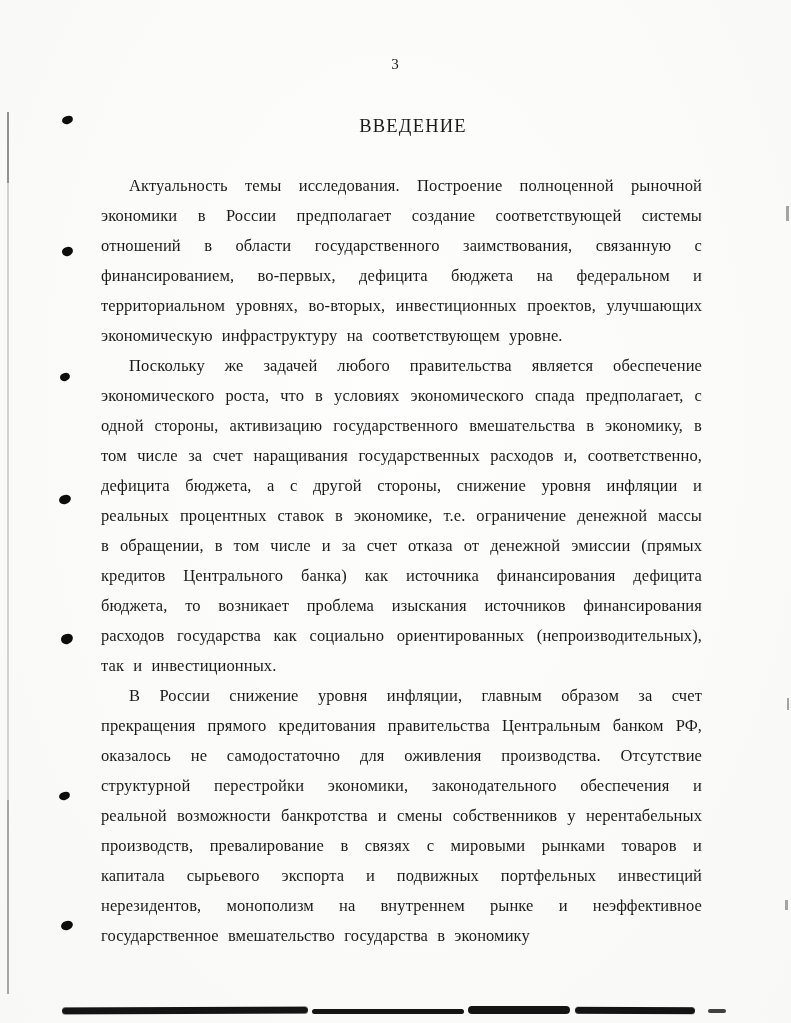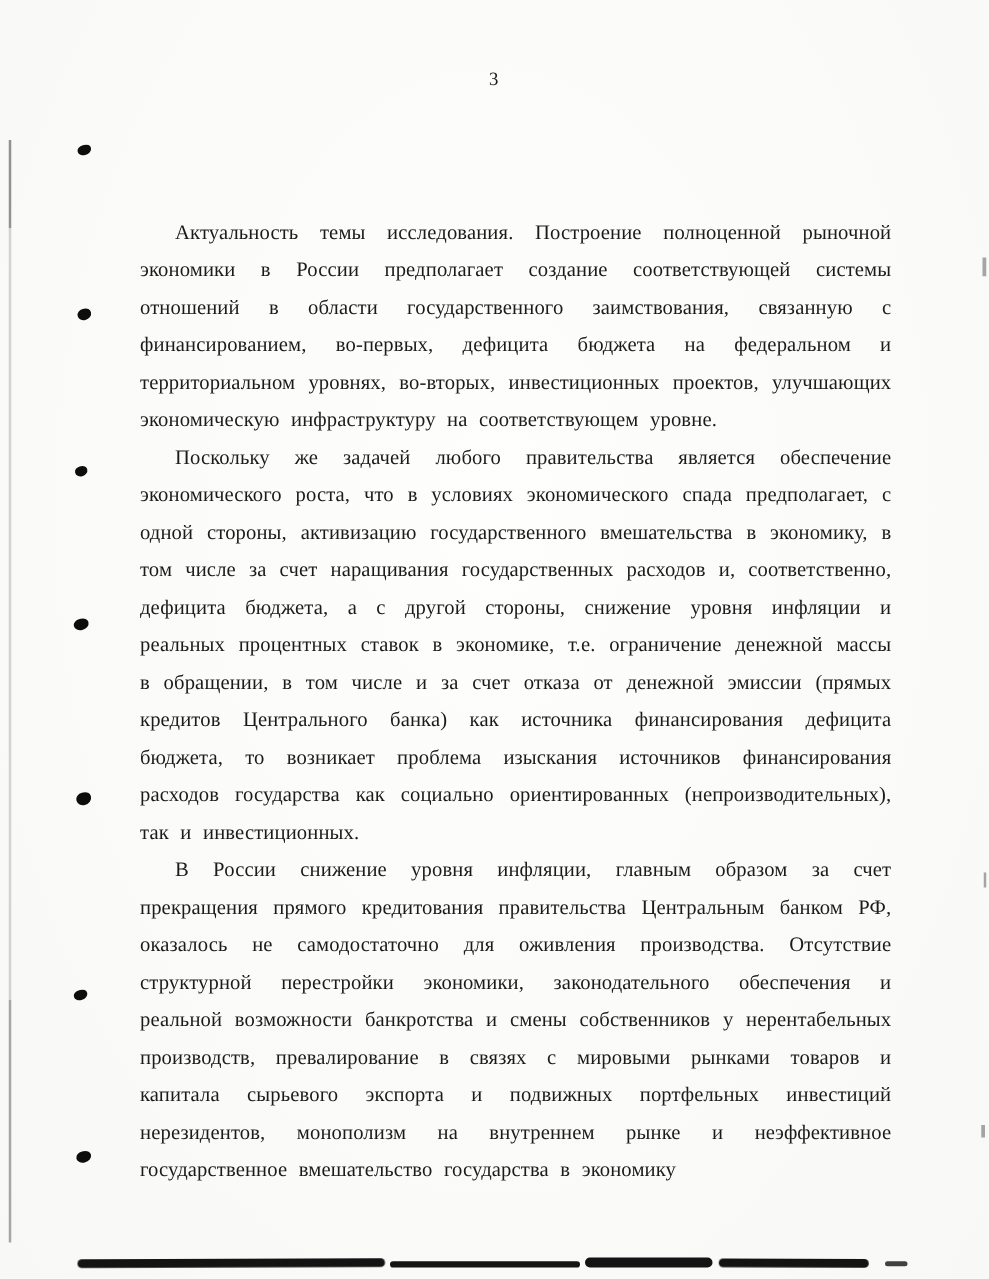--- a/index.html
+++ b/index.html
@@ -35,21 +35,21 @@
     width: 600px;
     margin: 0;
     text-align: center;
     font-size: 18.5px;
     font-weight: 400;
     letter-spacing: 1.2px;
   }
   .text-block {
     position: absolute;
     top: 171px;
-    left: 112px;
+    left: 101px;
     width: 601px;
   }
   .para {
     margin: 0;
     font-size: 16.5px;
     line-height: 30px;
     text-align: justify;
     text-align-last: left;
     text-indent: 28px;
     word-spacing: 5px;
@@ -96,20 +96,21 @@
   .sm4 { left: 575px; top: 1007px; width: 120px; height: 7px; transform: rotate(0.2deg); }
   .sm5 { left: 708px; top: 1009px; width: 18px;  height: 4px; opacity: 0.8; }
 </style>
 </head>
 <body>
 
 <div class="page">
 
   <div class="page-number">3</div>
 
+  <div class="title">ВВЕДЕНИЕ</div>
 
   <div class="text-block">
     <p class="para">Актуальность темы исследования. Построение полноценной рыночной экономики в России предполагает создание соответствующей системы отношений в области государственного заимствования, связанную с финансированием, во-первых, дефицита бюджета на федеральном и территориальном уровнях, во-вторых, инвестиционных проектов, улучшающих экономическую инфраструктуру на соответствующем уровне.</p>
     <p class="para">Поскольку же задачей любого правительства является обеспечение экономического роста, что в условиях экономического спада предполагает, с одной стороны, активизацию государственного вмешательства в экономику, в том числе за счет наращивания государственных расходов и, соответственно, дефицита бюджета, а с другой стороны, снижение уровня инфляции и реальных процентных ставок в экономике, т.е. ограничение денежной массы в обращении, в том числе и за счет отказа от денежной эмиссии (прямых кредитов Центрального банка) как источника финансирования дефицита бюджета, то возникает проблема изыскания источников финансирования расходов государства как социально ориентированных (непроизводительных), так и инвестиционных.</p>
     <p class="para">В России снижение уровня инфляции, главным образом за счет прекращения прямого кредитования правительства Центральным банком РФ, оказалось не самодостаточно для оживления производства. Отсутствие структурной перестройки экономики, законодательного обеспечения и реальной возможности банкротства и смены собственников у нерентабельных производств, превалирование в связях с мировыми рынками товаров и капитала сырьевого экспорта и подвижных портфельных инвестиций нерезидентов, монополизм на внутреннем рынке и неэффективное государственное вмешательство государства в экономику</p>
   </div>
 
   <div class="speck s1"></div>
   <div class="speck s2"></div>
   <div class="speck s3"></div>

